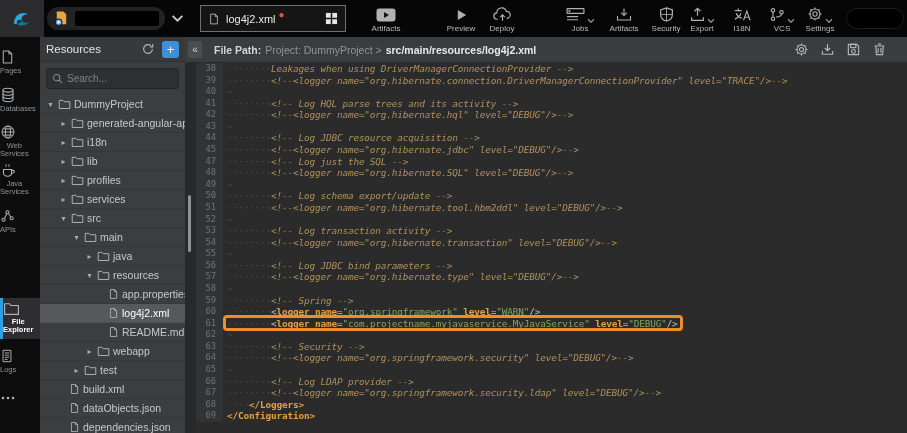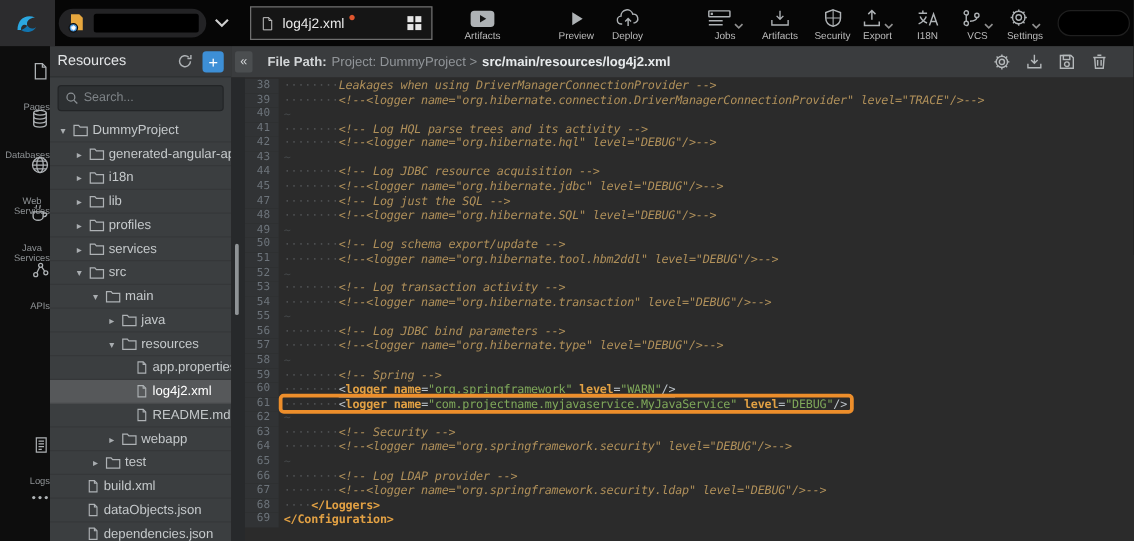--- a/index.html
+++ b/index.html
@@ -40,22 +40,22 @@
   #btn-collapse{width:14px;height:17px;background:#4b4e50;border-radius:2px;color:#d3d6d8;font-size:10px;
                 display:flex;align-items:center;justify-content:center;cursor:pointer;margin-right:8px;}
   #filebar .fp-prefix{color:#d2d5d7;font-size:10.5px;font-weight:bold;}
   #filebar .fp-proj{color:#919599;font-size:10.5px;}
   #filebar .fp-path{color:#e7eaec;font-size:10.5px;font-weight:bold;flex:1;}
   #filebar-actions{display:flex;gap:11px;margin-right:12px;}
   #filebar-actions .ic{cursor:pointer;color:#b4b8ba;}
 
   
   #rail{position:absolute;left:0;top:37px;width:40px;height:396px;background:#0d0d0d;}
-  .rail-item{position:absolute;left:0;width:40px;display:flex;flex-direction:column;align-items:flex-end;
-             gap:17px;padding-top:3px;cursor:pointer;color:#9b9fa2;}
+  .rail-item{position:absolute;left:0;width:40px;display:flex;flex-direction:column;align-items:flex-start;
+             gap:2px;padding-top:3px;cursor:pointer;color:#9b9fa2;}
   .rail-item .rlbl{font-size:7.5px;line-height:8px;text-align:center;color:#8f9396;}
   .rail-item.active{background:#2e2e30;border-left:3px solid #2e9fe6;width:40px;color:#f0f0f0;}
   .rail-item.active .rlbl{color:#fff;font-weight:bold;}
 
   
   #panel{position:absolute;left:40px;top:62px;width:145px;height:371px;background:#3b3e40;overflow:hidden;}
   #search-box{position:absolute;left:6px;top:6px;width:133px;height:21px;background:#2d3032;
               border:1px solid #232527;border-radius:3px;display:flex;align-items:center;padding:0 5px;gap:4px;}
   #search-box .ph{color:#7e8387;font-size:10px;}
   #tree{position:absolute;left:0;top:33px;width:145px;}
@@ -364,20 +364,28 @@
         <span class="ic">
           <svg width="15" height="16" viewBox="0 0 16 16" fill="none" stroke="currentColor" stroke-width="1.1">
             <circle cx="3.8" cy="12" r="1.7"></circle>
             <circle cx="8" cy="4" r="1.7"></circle>
             <circle cx="12.4" cy="10.4" r="1.7"></circle>
             <path d="M4.7 10.6 7.2 5.5M8.9 5.4l2.6 3.7"></path>
           </svg>
         </span>
         <span class="rlbl">APIs</span>
       </div>
+      <div class="rail-item active" style="top: 261px; height: 41px;">
+        <span class="ic">
+          <svg width="17" height="15" viewBox="0 0 16 14" fill="none" stroke="currentColor" stroke-width="1.1">
+            <path d="M1.5 12.5v-10h4.5l1.5 1.7h7v8.3z"></path>
+          </svg>
+        </span>
+        <span class="rlbl">File<br>Explorer</span>
+      </div>
       <div class="rail-item" style="top: 308px; height: 34px;">
         <span class="ic">
           <svg width="14" height="16" viewBox="0 0 16 16" fill="none" stroke="currentColor" stroke-width="1.1">
             <path d="M3.5 1.5h9v13h-9z"></path>
             <path d="M5.5 4.5h5M5.5 7h5M5.5 9.5h5M5.5 12h3"></path>
           </svg>
         </span>
         <span class="rlbl">Logs</span>
       </div>
       <div class="rail-item" style="top: 355px; height: 20px;">

